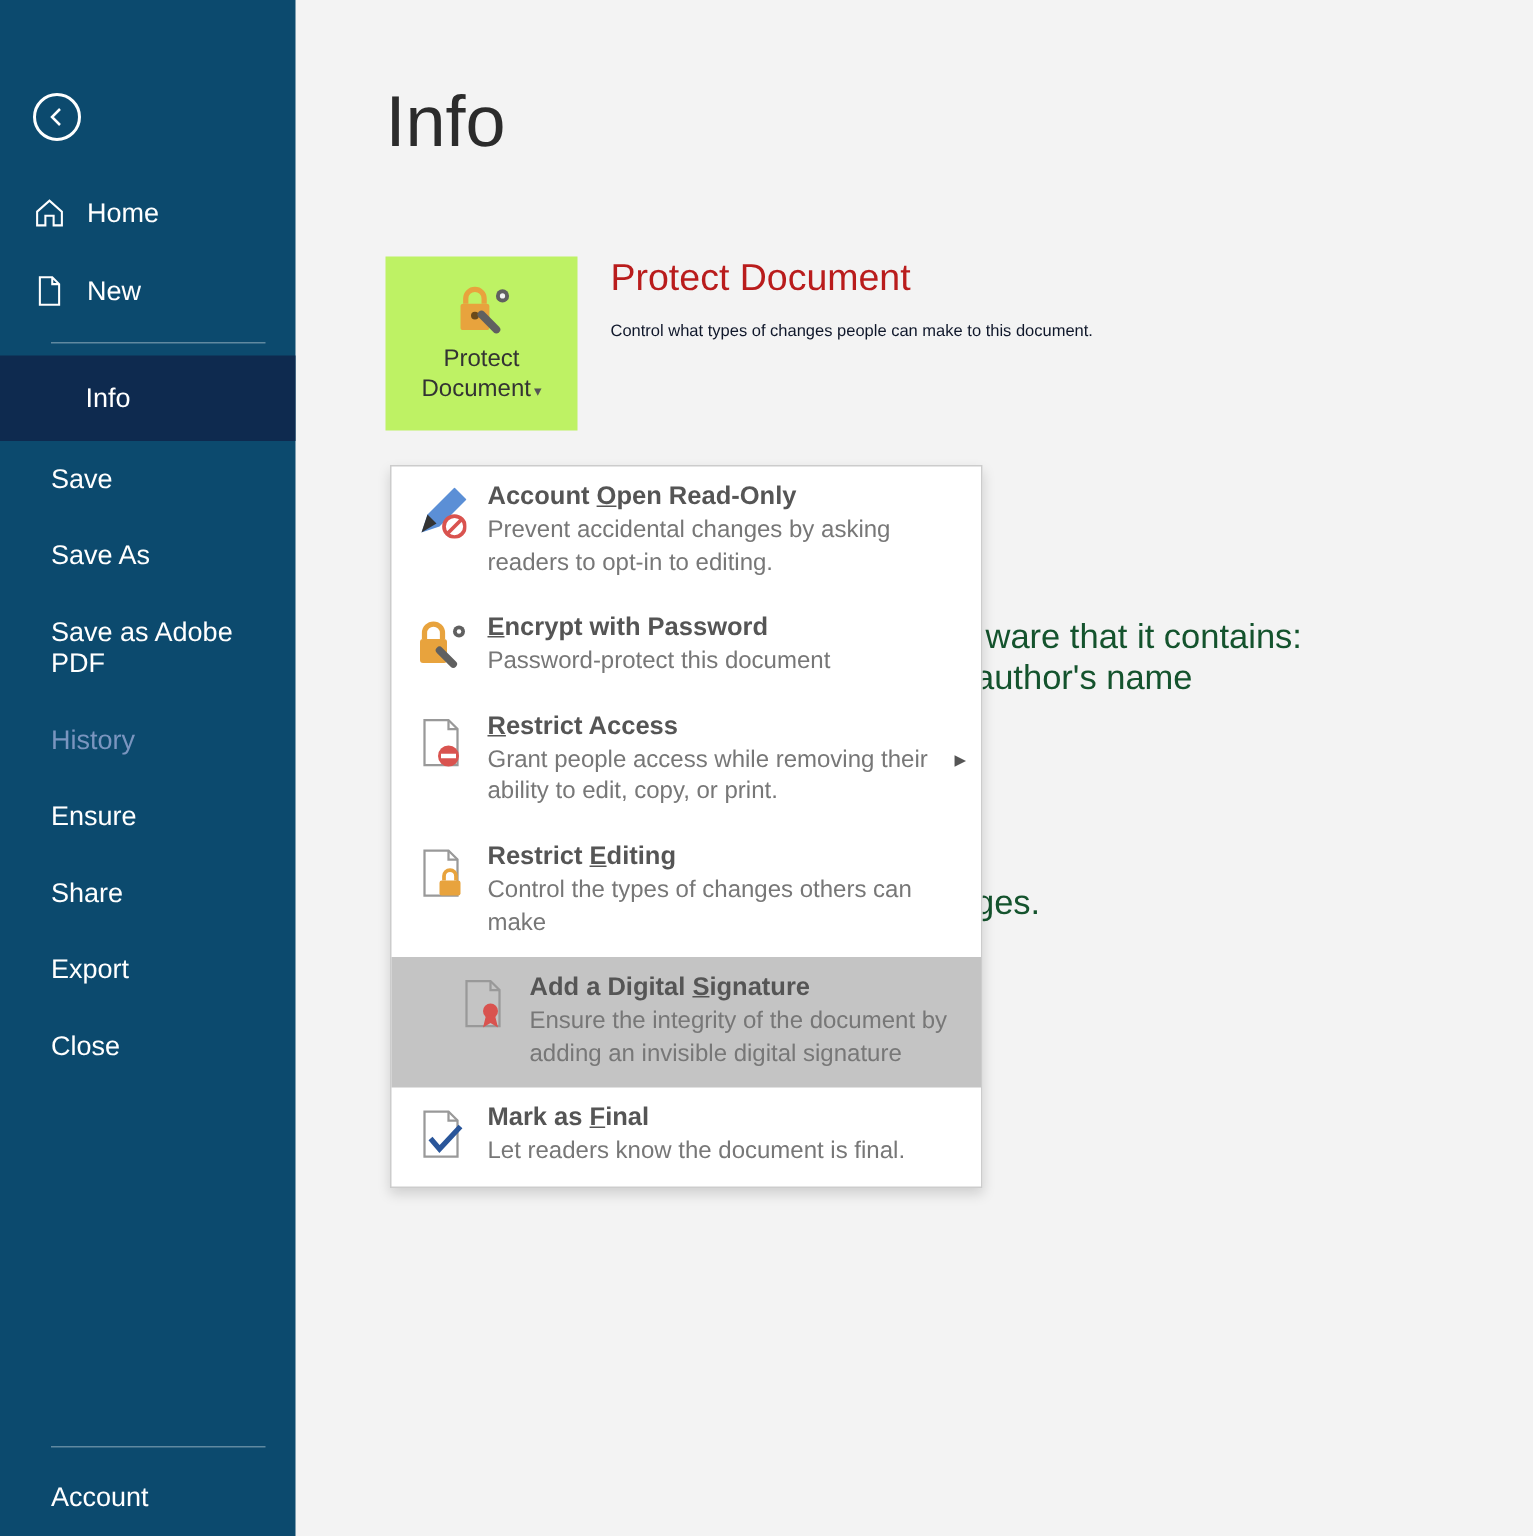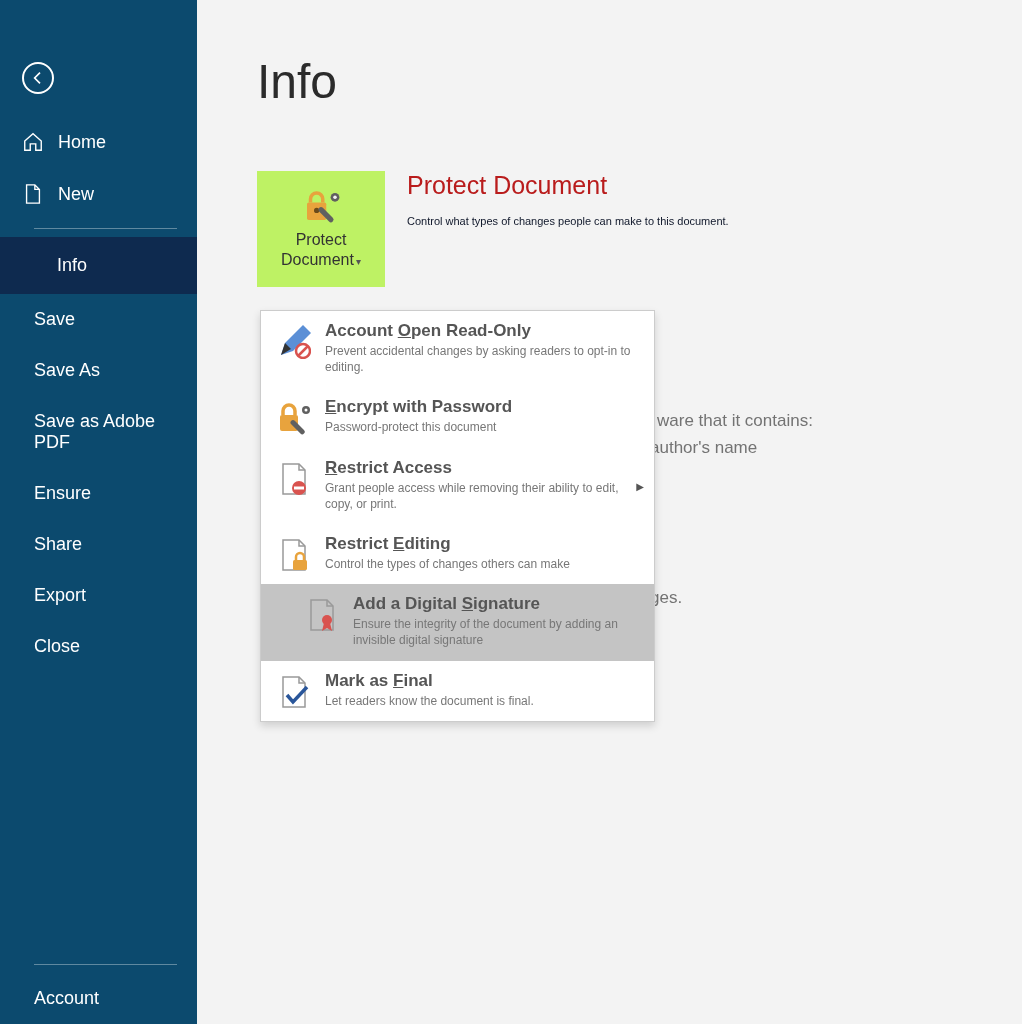--- a/index.html
+++ b/index.html
@@ -31,25 +31,25 @@
   .section-desc { font-size: 11px; color: #0f172a; }
 
   
   .dropdown { position: absolute; left: 260px; top: 310px; width: 395px; background: #fff; border: 1px solid #ccc; box-shadow: 0 4px 8px rgba(0,0,0,0.15); }
   .dd-item { display: flex; align-items: flex-start; gap: 14px; padding: 10px 16px 12px 16px; cursor: pointer; position: relative; }
   .dd-item.hover { background: #c4c4c4; padding-left: 44px; }
   .dd-icon { width: 34px; height: 34px; flex-shrink: 0; margin-top: 4px; }
   .dd-text { flex: 1; }
   .dd-title { font-size: 17px; font-weight: 600; color: #555; }
   .dd-title .ul { text-decoration: underline; }
-  .dd-desc { font-size: 12px; color: #777; line-height: 1.35; margin-top: 2px; }
+  .dd-desc { font-size: 16px; color: #777; line-height: 1.35; margin-top: 2px; }
   .dd-arrow { position: absolute; right: 10px; top: 50%; transform: translateY(-50%); font-size: 10px; color: #555; }
 
   
-  .ghost { position: absolute; color: #737373; font-size: 17px; white-space: nowrap; }
+  .ghost { position: absolute; color: #14532d; font-size: 23px; white-space: nowrap; }
 </style>
 </head>
 <body>
 
 <div class="sidebar">
   <div class="back-btn">
     <svg viewBox="0 0 24 24">
         <path d="M15 4 L7 12 L15 20" fill="none" stroke="#fff" stroke-width="2.5"></path>
       </svg>
   </div>
@@ -73,20 +73,23 @@
     <span>Info</span>
   </div>
   <div class="nav-item nav-noicon">
     <span>Save</span>
   </div>
   <div class="nav-item nav-noicon">
     <span>Save As</span>
   </div>
   <div class="nav-item nav-noicon">
     <span>Save as Adobe PDF</span>
+  </div>
+  <div class="nav-item nav-noicon nav-disabled">
+    <span>History</span>
   </div>
   <div class="nav-item nav-noicon">
     <span>Ensure</span>
   </div>
   <div class="nav-item nav-noicon">
     <span>Share</span>
   </div>
   <div class="nav-item nav-noicon">
     <span>Export</span>
   </div>

